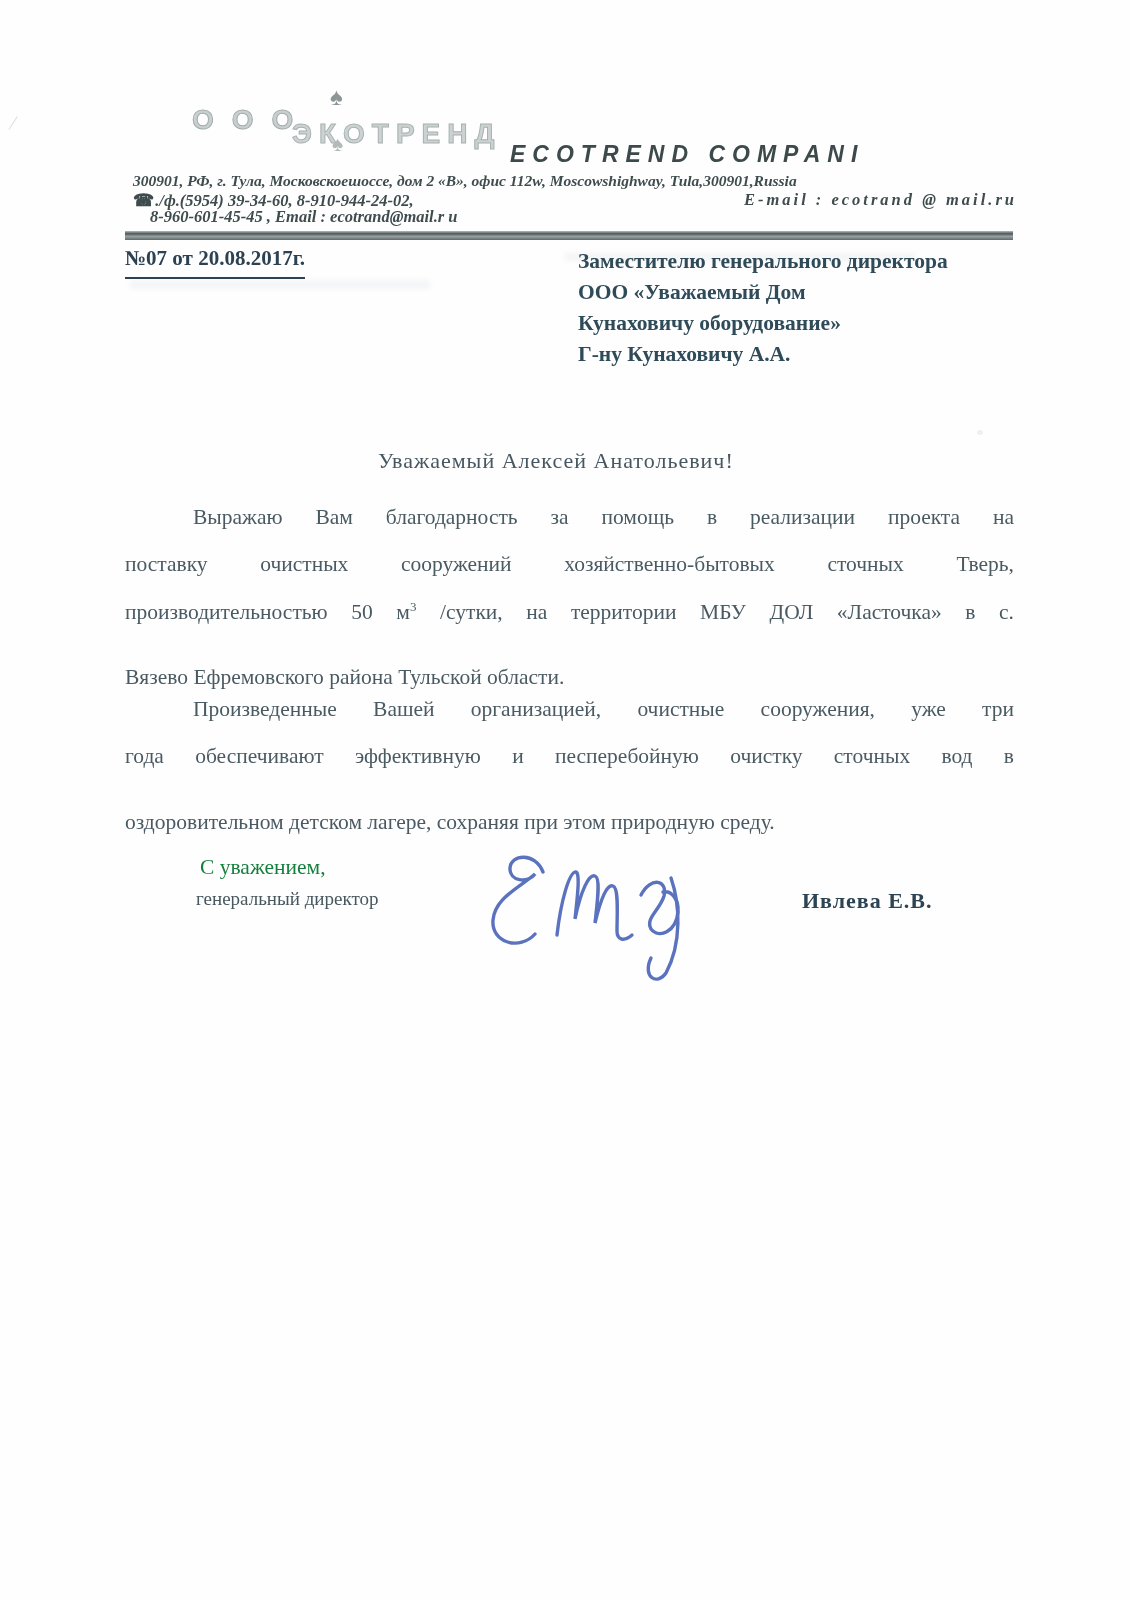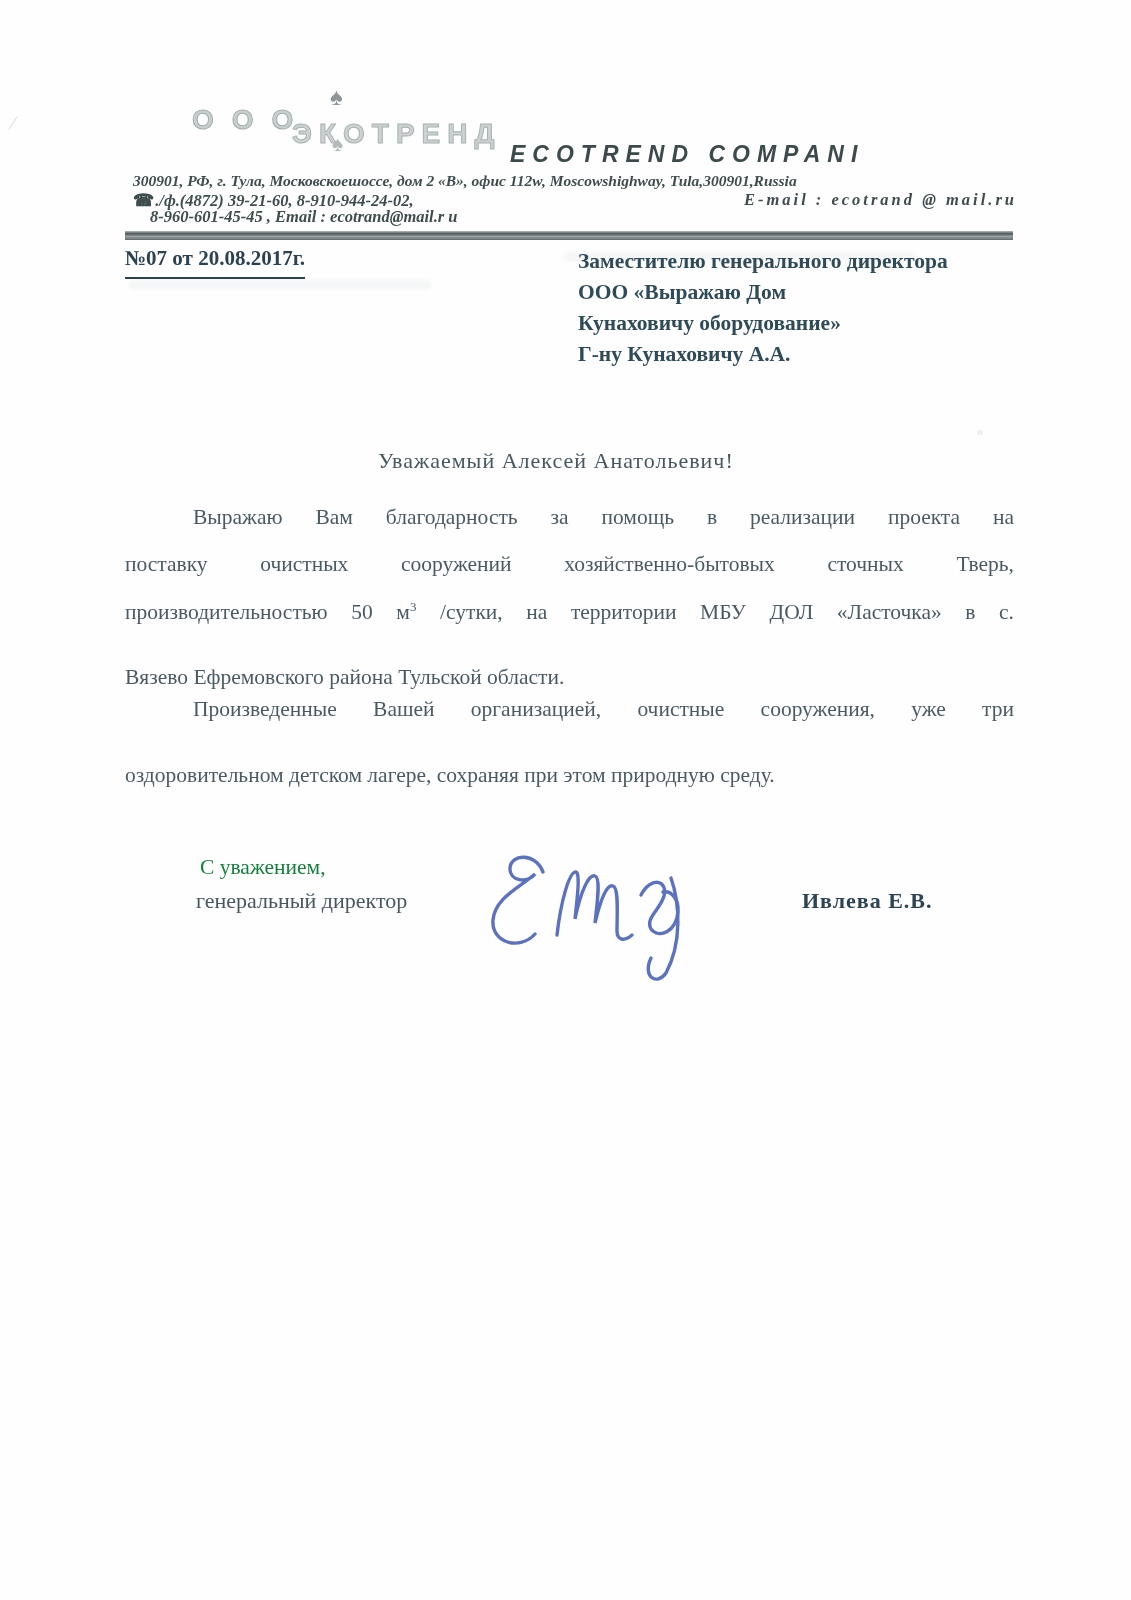--- a/index.html
+++ b/index.html
@@ -68,21 +68,21 @@
   .salut { left:378px; top:448px; font-size:22px; color:#47575f; letter-spacing:1px; white-space:nowrap; }
   .para  { left:125px; width:889px; font-size:21.5px; color:#4a5a63; }
   .p1 { top:505px; } .p2 { top:697px; }
   .jline { text-align:justify; text-align-last:justify; height:47px; }
   .lline { text-align:left; height:47px;margin-top:19px; }
   .indent { text-indent:68px; }
   sup.cube { font-size:13px; }
 
   
   .regards { left:200px; top:855px; font-size:21.5px; color:#15803d; white-space:nowrap; }
-  .ctitle  { left:196px; top:888px; font-size:22px; color:#47575f; white-space:nowrap; }
+  .ctitle  { left:196px; top:888px; font-size:19px; color:#47575f; white-space:nowrap; }
   .signer  { left:802px; top:888px; font-weight:700; font-size:22px; color:#2c4454; letter-spacing:1px; white-space:nowrap; }
   .sig-svg { left:465px; top:838px; }
 
   
   .smudge { background:rgba(90,105,112,0.06); filter:blur(2px); }
   .smudge-a { left:565px; top:253px; width:350px; height:8px; }
   .smudge-b { left:130px; top:280px; width:300px; height:9px; }
   .pen-mark { left:10px; top:110px; font-size:22px; color:rgba(100,110,115,0.22); transform:rotate(14deg); }
   .dot { left:977px; top:430px; width:6px; height:5px; border-radius:50%; background:rgba(120,130,135,0.12); }
 </style>
@@ -97,46 +97,47 @@
   <div class="abs dot"></div>
 
   <span class="abs logo-ooo">ООО</span>
   <span class="abs orn-top">♠</span>
   <span class="abs logo-brand">ЭКОТРЕНД</span>
   <span class="abs orn-bottom">♠</span>
 
   <div class="abs company">ECOTREND COMPANI</div>
   <div class="abs addr">300901, РФ, г. Тула, Московскоешоссе, дом 2 «В», офис 112w, Moscowshighway, Tula,300901,Russia</div>
   <div class="abs phone-row">
-    <span><span class="phone-icon">☎</span><span>./ф.(4872) 39-21-60,  8-910-944-24-02,</span></span>
+    <span><span class="phone-icon">☎</span><span>./ф.(5954) 39-34-60,  8-910-944-24-02,</span></span>
     <span class="email-right">E-mail : ecotrand @ mail.ru</span>
   </div>
   <div class="abs phone2">8-960-601-45-45 , Email : ecotrand@mail.r u</div>
 
   <div class="abs sep"></div>
 
   <div class="abs ref">№07 от 20.08.2017г.</div>
   <div class="abs recipient">
     <div>Заместителю генерального директора</div>
-    <div>ООО «Выражаю Дом</div>
+    <div>ООО «Уважаемый Дом</div>
     <div>Кунаховичу оборудование»</div>
     <div>Г-ну Кунаховичу А.А.</div>
   </div>
 
   <div class="abs salut">Уважаемый Алексей Анатольевич!</div>
 
   <div class="abs para p1">
     <div class="jline indent">Выражаю Вам благодарность за помощь в реализации проекта на</div>
     <div class="jline">поставку очистных сооружений хозяйственно-бытовых сточных Тверь,</div>
     <div class="jline"><span>производительностью 50 м</span><sup class="cube">3</sup><span> /сутки, на территории МБУ ДОЛ «Ласточка» в с.</span></div>
     <div class="lline">Вязево Ефремовского района Тульской области.</div>
   </div>
 
   <div class="abs para p2">
     <div class="jline indent">Произведенные Вашей организацией, очистные сооружения, уже три</div>
+    <div class="jline">года обеспечивают эффективную и песперебойную очистку сточных вод в</div>
     <div class="lline">оздоровительном детском лагере, сохраняя при этом природную среду.</div>
   </div>
 
   <div class="abs regards">С уважением,</div>
   <div class="abs ctitle">генеральный директор</div>
 
   <svg class="abs sig-svg" width="270" height="150" viewBox="0 0 270 150" fill="none">
     <g stroke="#4a63b8" stroke-width="3.4" stroke-linecap="round" fill="none" opacity="0.9">
       <path d="M78,34 C70,14 46,16 45,30 C44,43 63,46 70,36 C54,50 30,60 28,82 C26,105 55,113 70,96"></path>
       <path d="M92,97 C96,62 104,36 110,34 C116,32 112,62 110,81 C116,52 124,36 130,38 C136,40 132,66 130,85 C136,60 142,46 148,48 C154,50 152,76 152,93 C152,102 159,104 167,97"></path>

